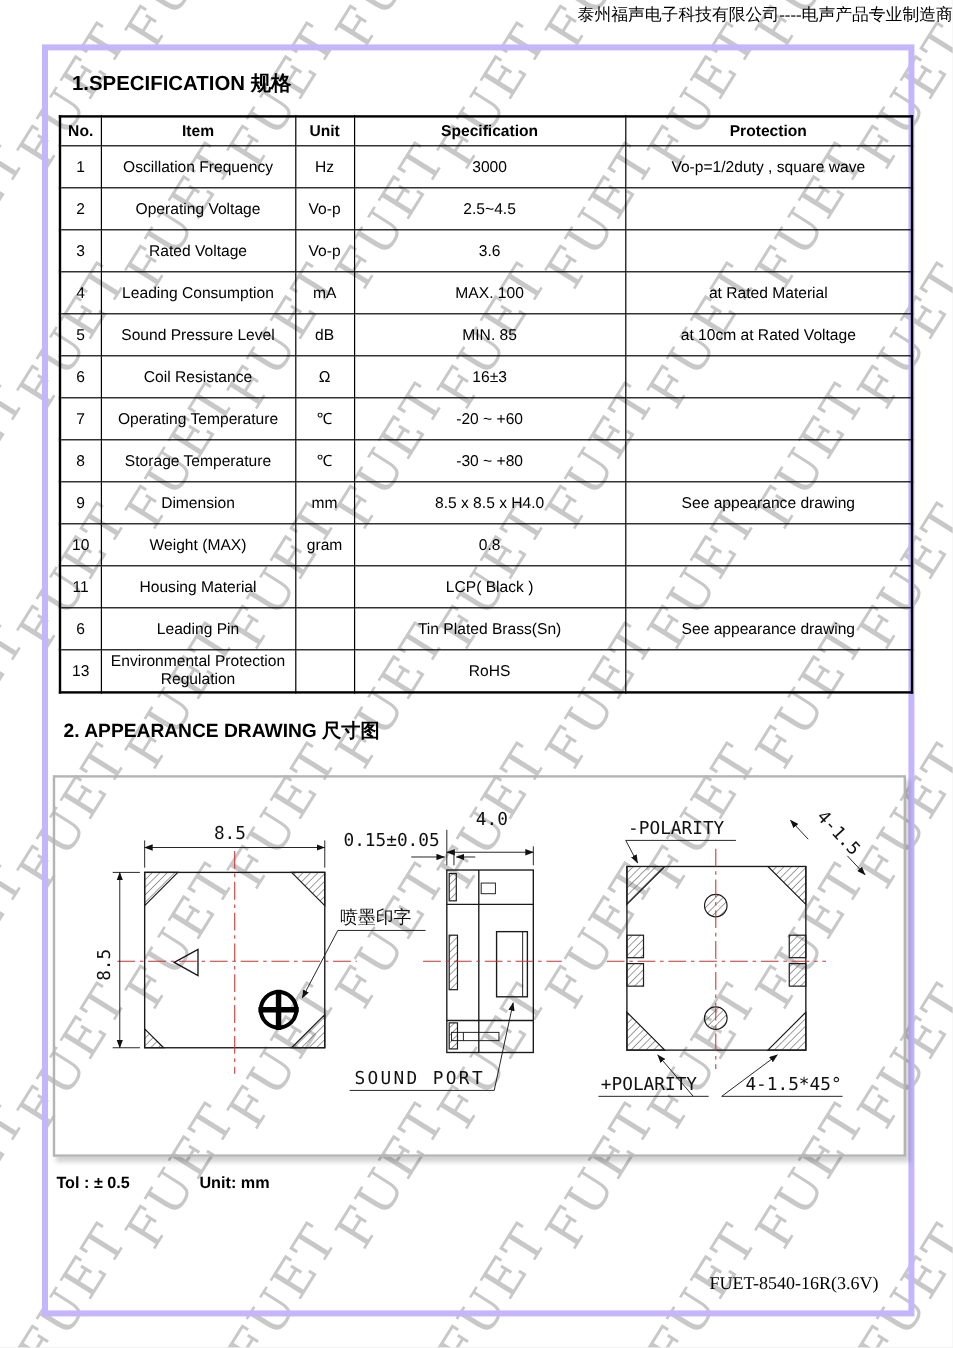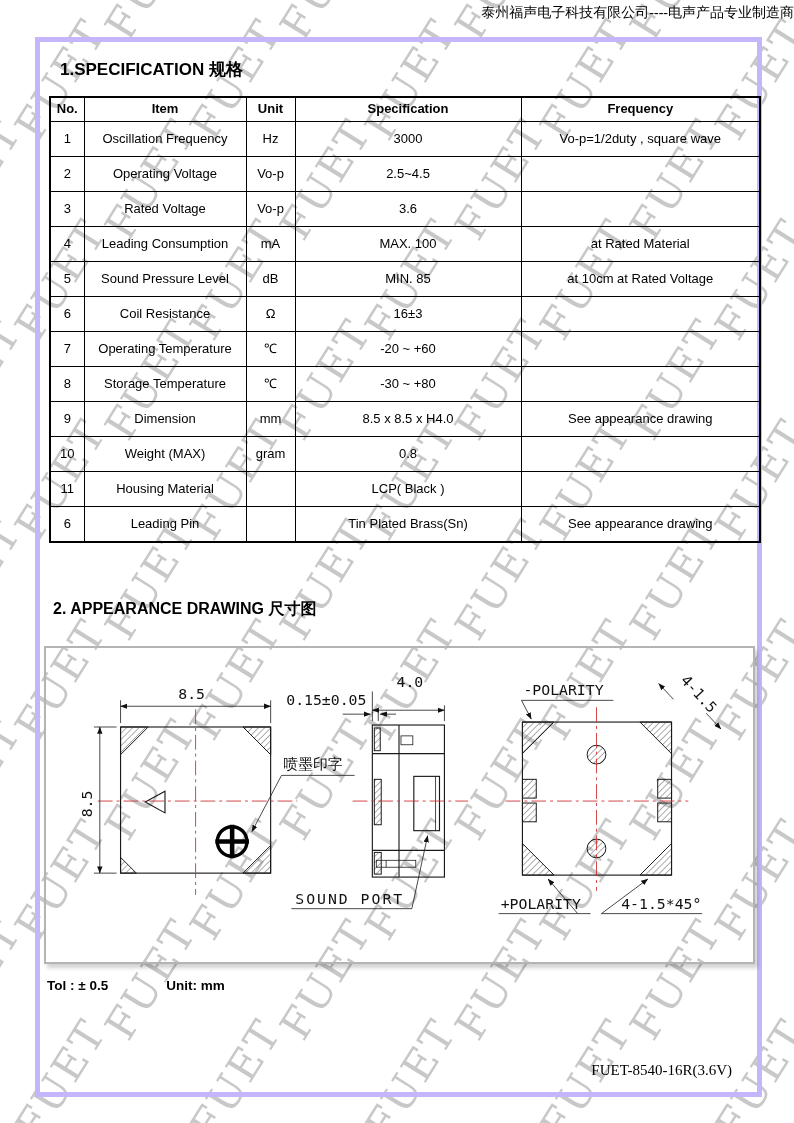--- a/index.html
+++ b/index.html
@@ -135,21 +135,21 @@
             <col style="width:49px">
           <col style="width:226px">
             <col style="width:239px">
         </colgroup>
         <thead>
           <tr>
               <th>No.</th>
               <th>Item</th>
               <th>Unit</th>
               <th>Specification</th>
-              <th>Frequency</th>
+              <th>Protection</th>
             </tr>
         </thead>
         <tbody>
             <tr>
               <td>1</td>
               <td>Oscillation Frequency</td>
               <td>Hz</td>
               <td>3000</td>
               <td>Vo-p=1/2duty , square wave</td>
             </tr>
@@ -222,20 +222,27 @@
               <td></td>
               <td>LCP( Black )</td>
               <td></td>
             </tr>
             <tr>
               <td>6</td>
               <td>Leading Pin</td>
               <td></td>
               <td>Tin Plated Brass(Sn)</td>
               <td>See appearance drawing</td>
+            </tr>
+            <tr>
+              <td>13</td>
+              <td>Environmental Protection Regulation</td>
+              <td></td>
+              <td>RoHS</td>
+              <td></td>
             </tr>
           </tbody>
       </table>
 
       <div class="sec2">2. APPEARANCE DRAWING   尺寸图</div>
 
       <div class="draw-box">
         <svg width="707" height="314" viewBox="0 0 711 318">
           <defs>
             <pattern id="hatch" patternUnits="userSpaceOnUse" width="4.5" height="4.5" patternTransform="rotate(45)">

